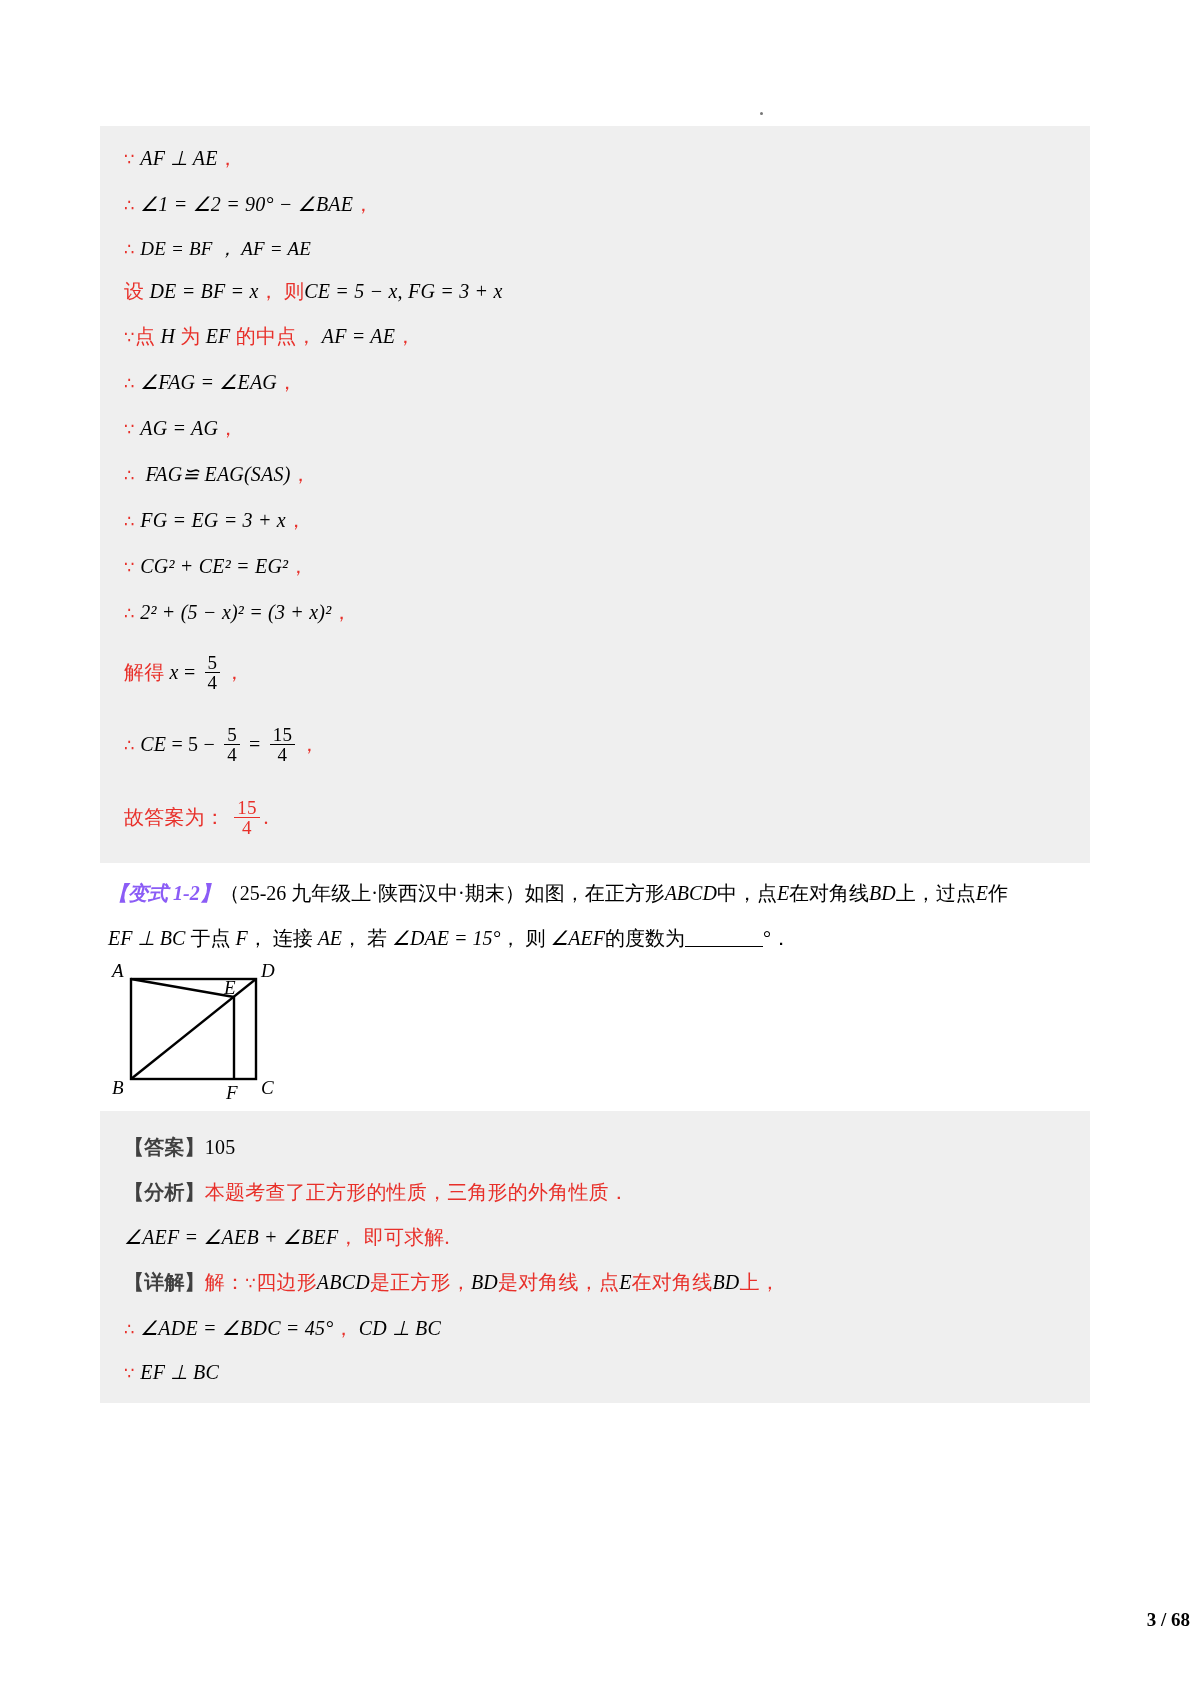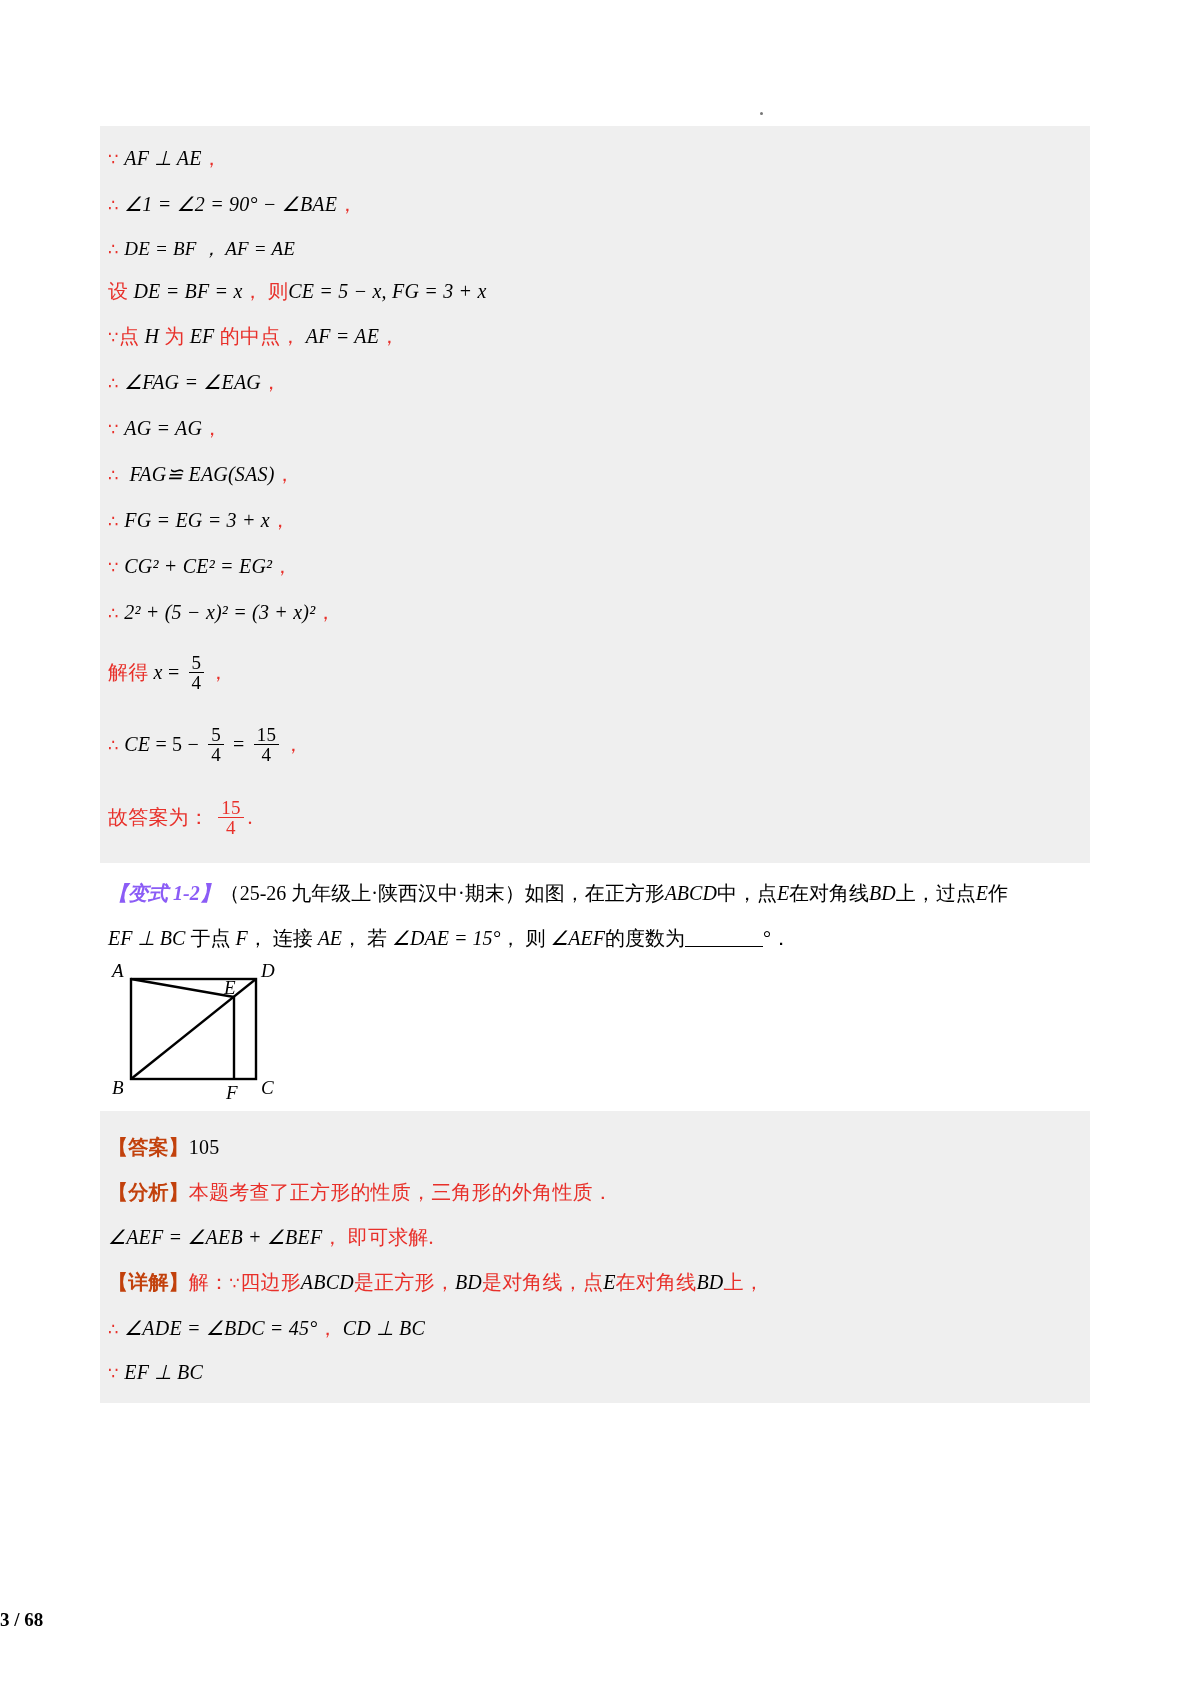--- a/index.html
+++ b/index.html
@@ -22,47 +22,47 @@
   }
   .block{
     background:#efefef;
     padding:10px 0 10px 0;
   }
   .white{ background:#ffffff; }
   .line{
     font-size:20px;
     line-height:45px;
     white-space:nowrap;
-    padding-left:8px;
+    padding-left:24px;
     letter-spacing:0.2px;
   }
   .mi{ font-style:italic; font-family:"Liberation Serif", serif; }
   .red{ color:#e8302a; }
   .blue{ color:#8b5cf6; font-weight:bold;font-style:italic; }
-  .rb{ color:#c2410c; font-weight:bold; }
+  .rb{ color:#404040; font-weight:bold; }
   .sym{ color:#e8302a; font-family:"DejaVu Sans", sans-serif; font-size:17px; }
   .frac{
     display:inline-block;
     vertical-align:-0.52em;
     text-align:center;
     font-size:19px;
     line-height:1.02;
     margin:0 4px;
   }
   .frac .num{ display:block; padding:0 3px; }
   .frac .den{ display:block; border-top:1.3px solid currentColor; padding:0 3px; }
   .tall{ line-height:72px; }
   .fig{ position:relative; height:150px; margin-left:6px; }
   .blank-u{
     display:inline-block; width:78px; border-bottom:1.7px solid #000;
     height:17px; vertical-align:-2px;
   }
   .footer{
     position:absolute; left:0; right:0; bottom:52px;
-    text-align:left; font-size:19px; font-weight:bold;
+    text-align:right; font-size:19px; font-weight:bold;
     font-family:"Liberation Serif", serif;
   }
   .topdot{
     position:absolute; left:760px; top:112px;
     width:3px; height:3px; background:#777; border-radius:50%;
   }
   .par{ font-size:20px; line-height:45px; padding-left:8px; }
   .nb{ white-space:nowrap; }
 </style>
 </head>

